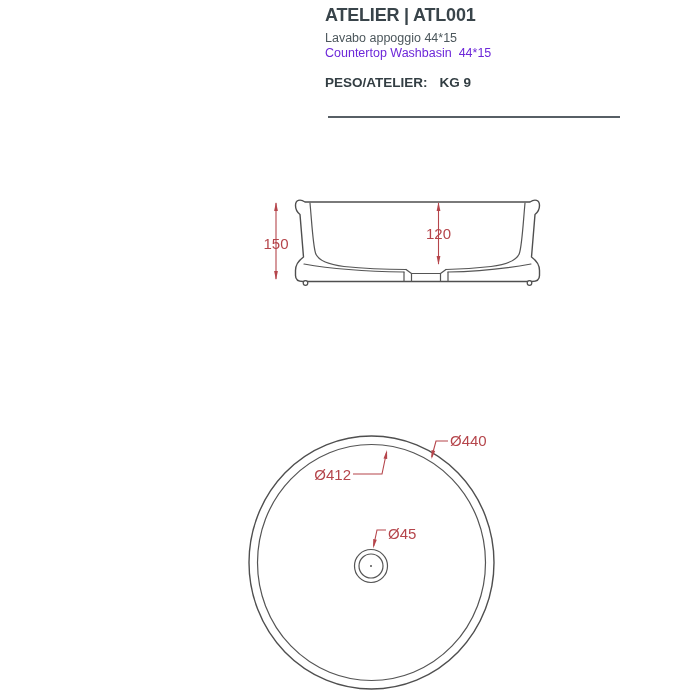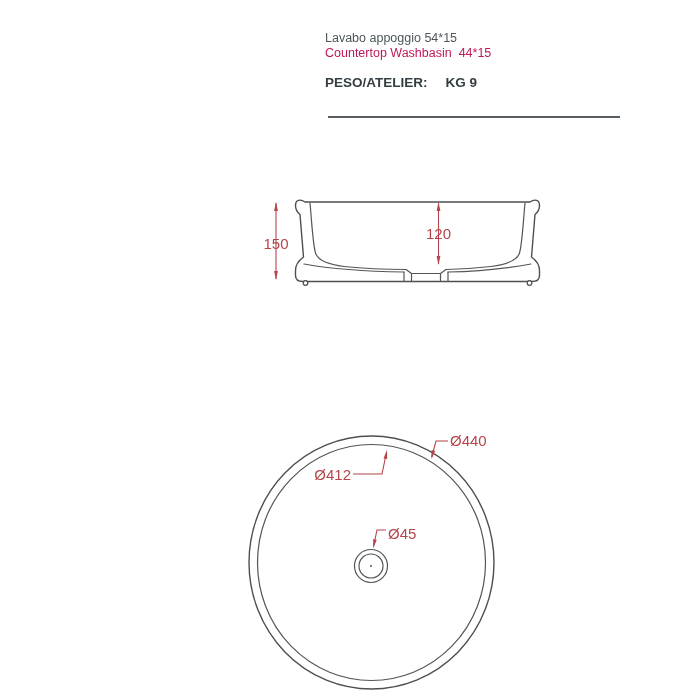--- a/index.html
+++ b/index.html
@@ -27,31 +27,31 @@
   .hdr-sub-it {
     position: absolute;
     left: 325px; top: 31px;
     font-size: 12.5px;
     color: #4c575c;
   }
   .hdr-sub-en {
     position: absolute;
     left: 325px; top: 46px;
     font-size: 12.5px;
-    color: #be185d;
+    color: #6d28d9;
     white-space: pre;
   }
   .hdr-weight {
     position: absolute;
     left: 325px; top: 75px;
     font-size: 13.5px;
     font-weight: 700;
     color: #333e43;
   }
-  .hdr-weight .kg { margin-left: 18px; }
+  .hdr-weight .kg { margin-left: 12px; }
   .hdr-rule {
     position: absolute;
     left: 328px; top: 116px;
     width: 292px; height: 2px;
     background: #575f65;
   }
   
   svg.drawing { position: absolute; left: 0; top: 0; }
   .ln  { fill: none; stroke: #4f4f4f; stroke-width: 1.4; stroke-linecap: round; stroke-linejoin: round; }
   .ln-thin { fill: none; stroke: #555555; stroke-width: 1.2; stroke-linecap: round; stroke-linejoin: round; }
@@ -63,21 +63,22 @@
     font-size: 15px;
     fill: #b5454b;
   }
   .dot { fill: #555555; }
 </style>
 </head>
 <body>
 
 <div class="page">
 
-  <div class="hdr-sub-it">Lavabo appoggio 54*15</div>
+  <div class="hdr-title">ATELIER | ATL001</div>
+  <div class="hdr-sub-it">Lavabo appoggio 44*15</div>
   <div class="hdr-sub-en">Countertop Washbasin  44*15</div>
   <div class="hdr-weight">
     <span>PESO/ATELIER:</span><span class="kg">KG 9</span>
   </div>
   <div class="hdr-rule"></div>
 
   <svg class="drawing" width="700" height="700" viewBox="0 0 700 700">
 
     <g>
 

